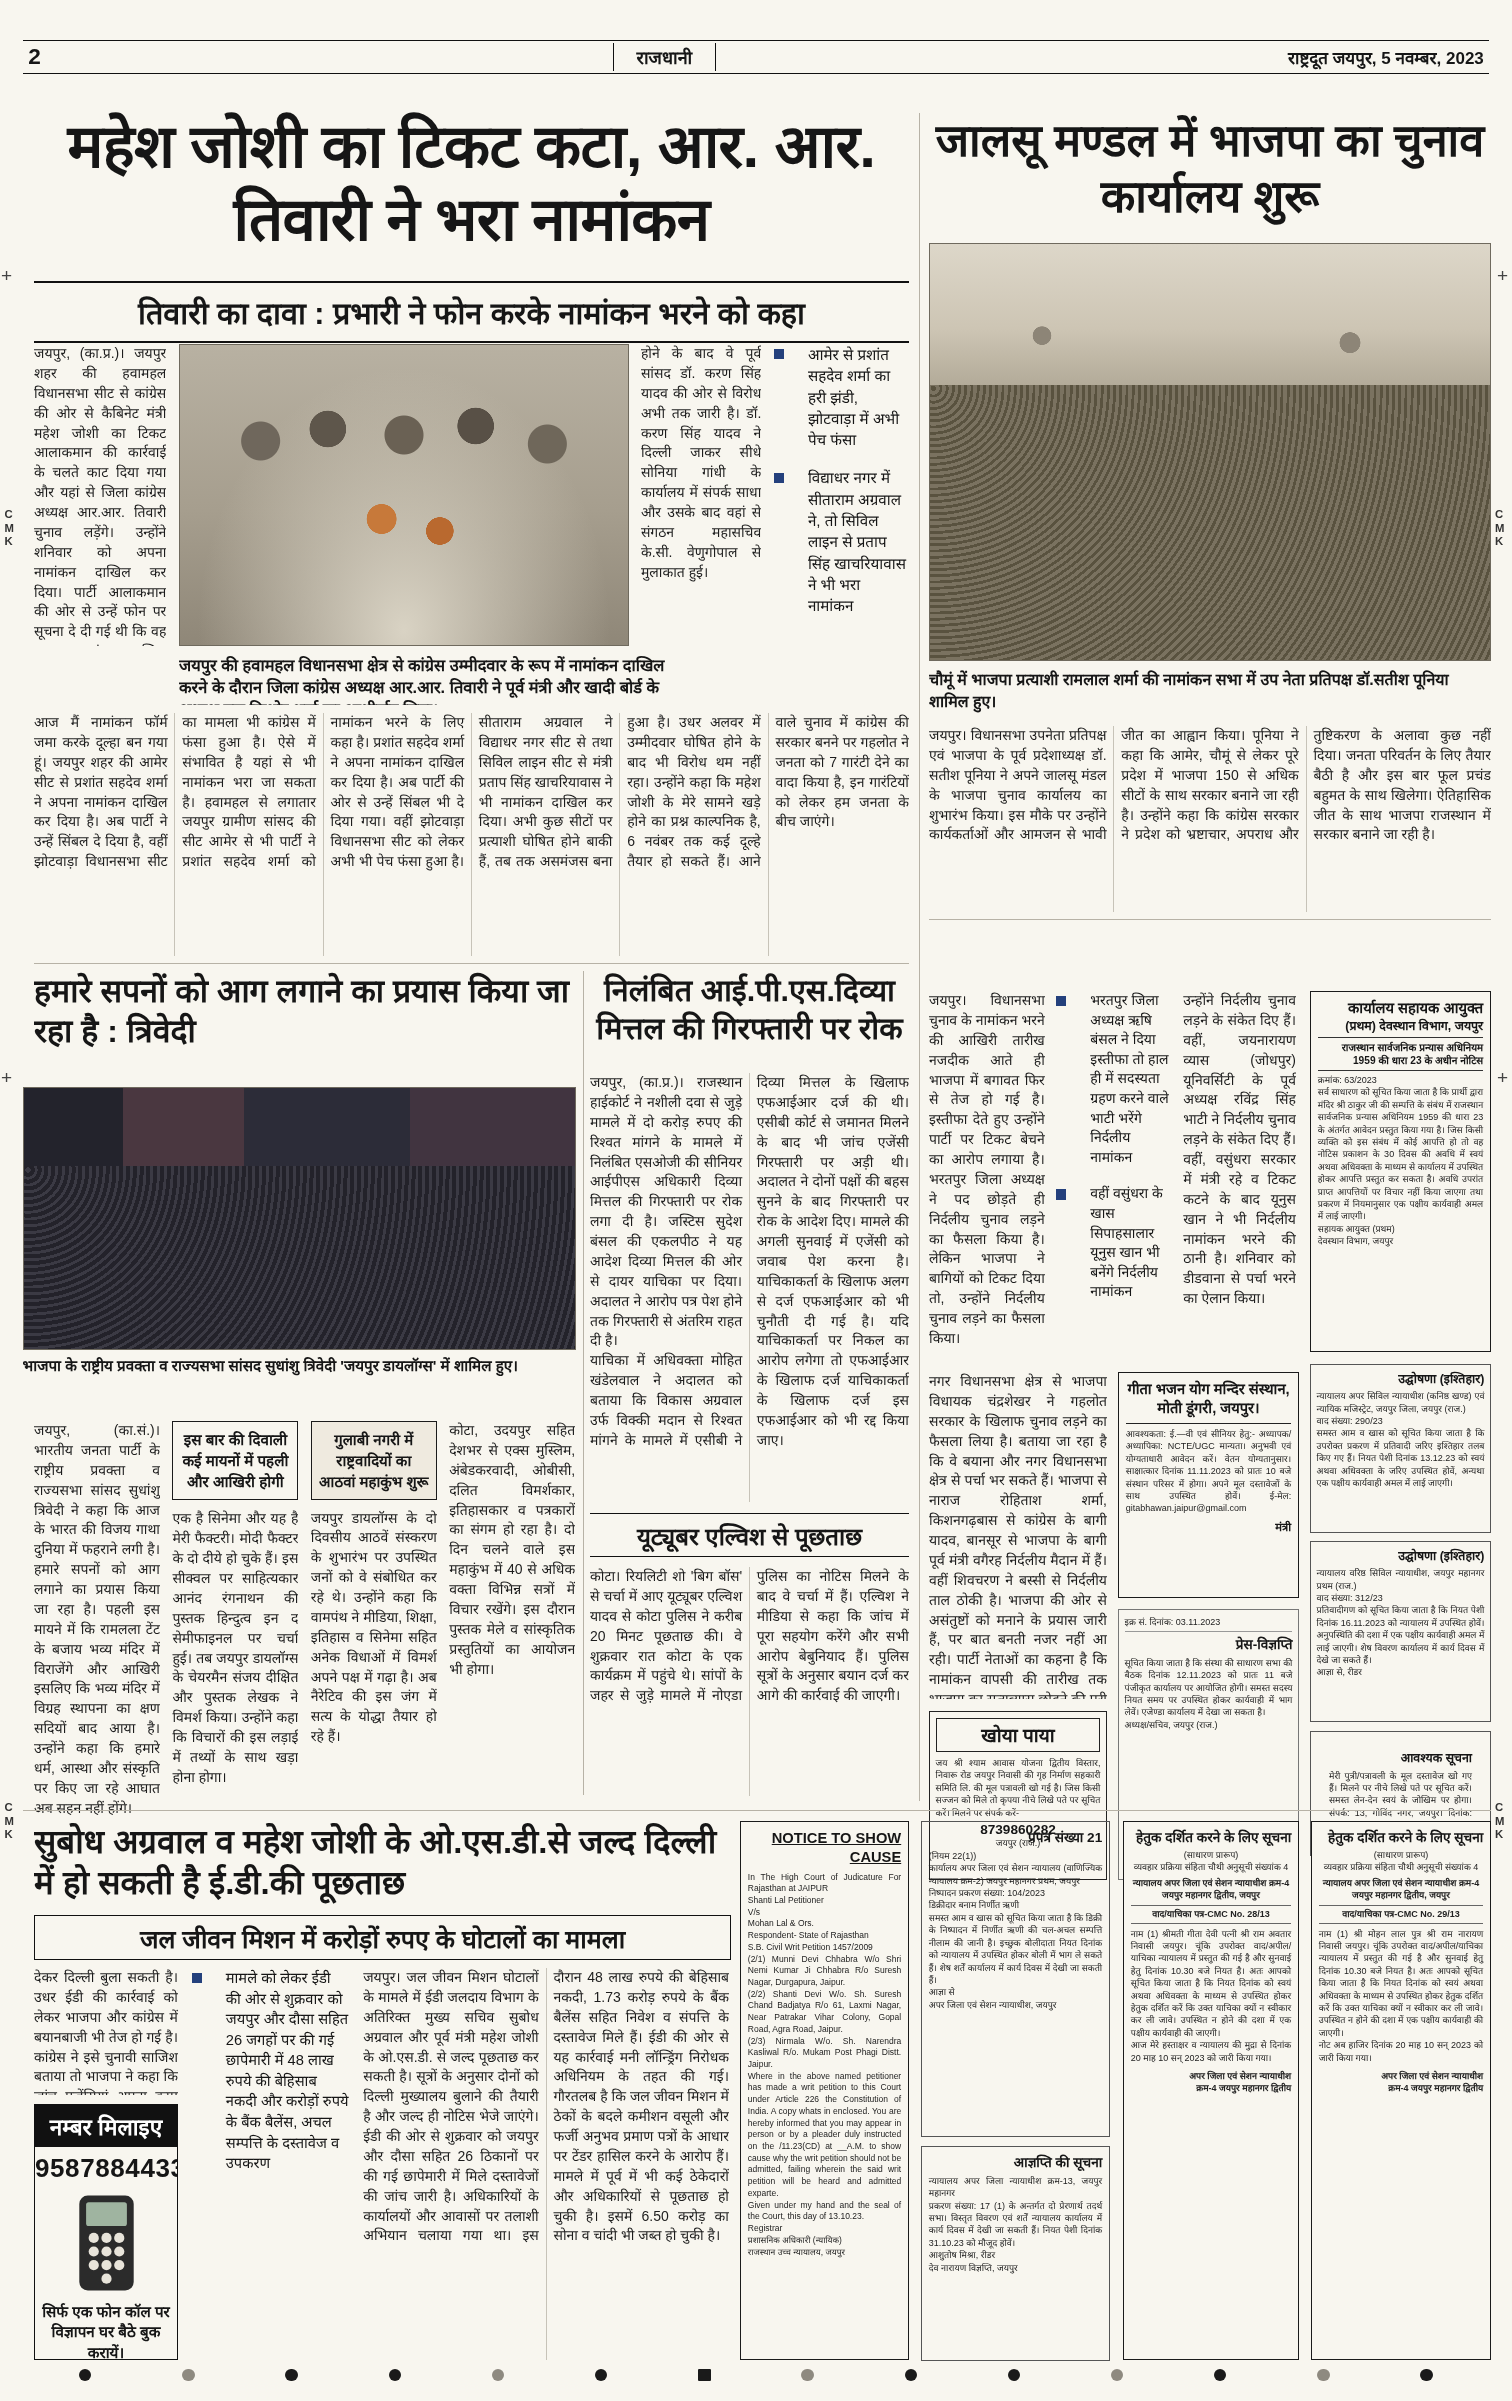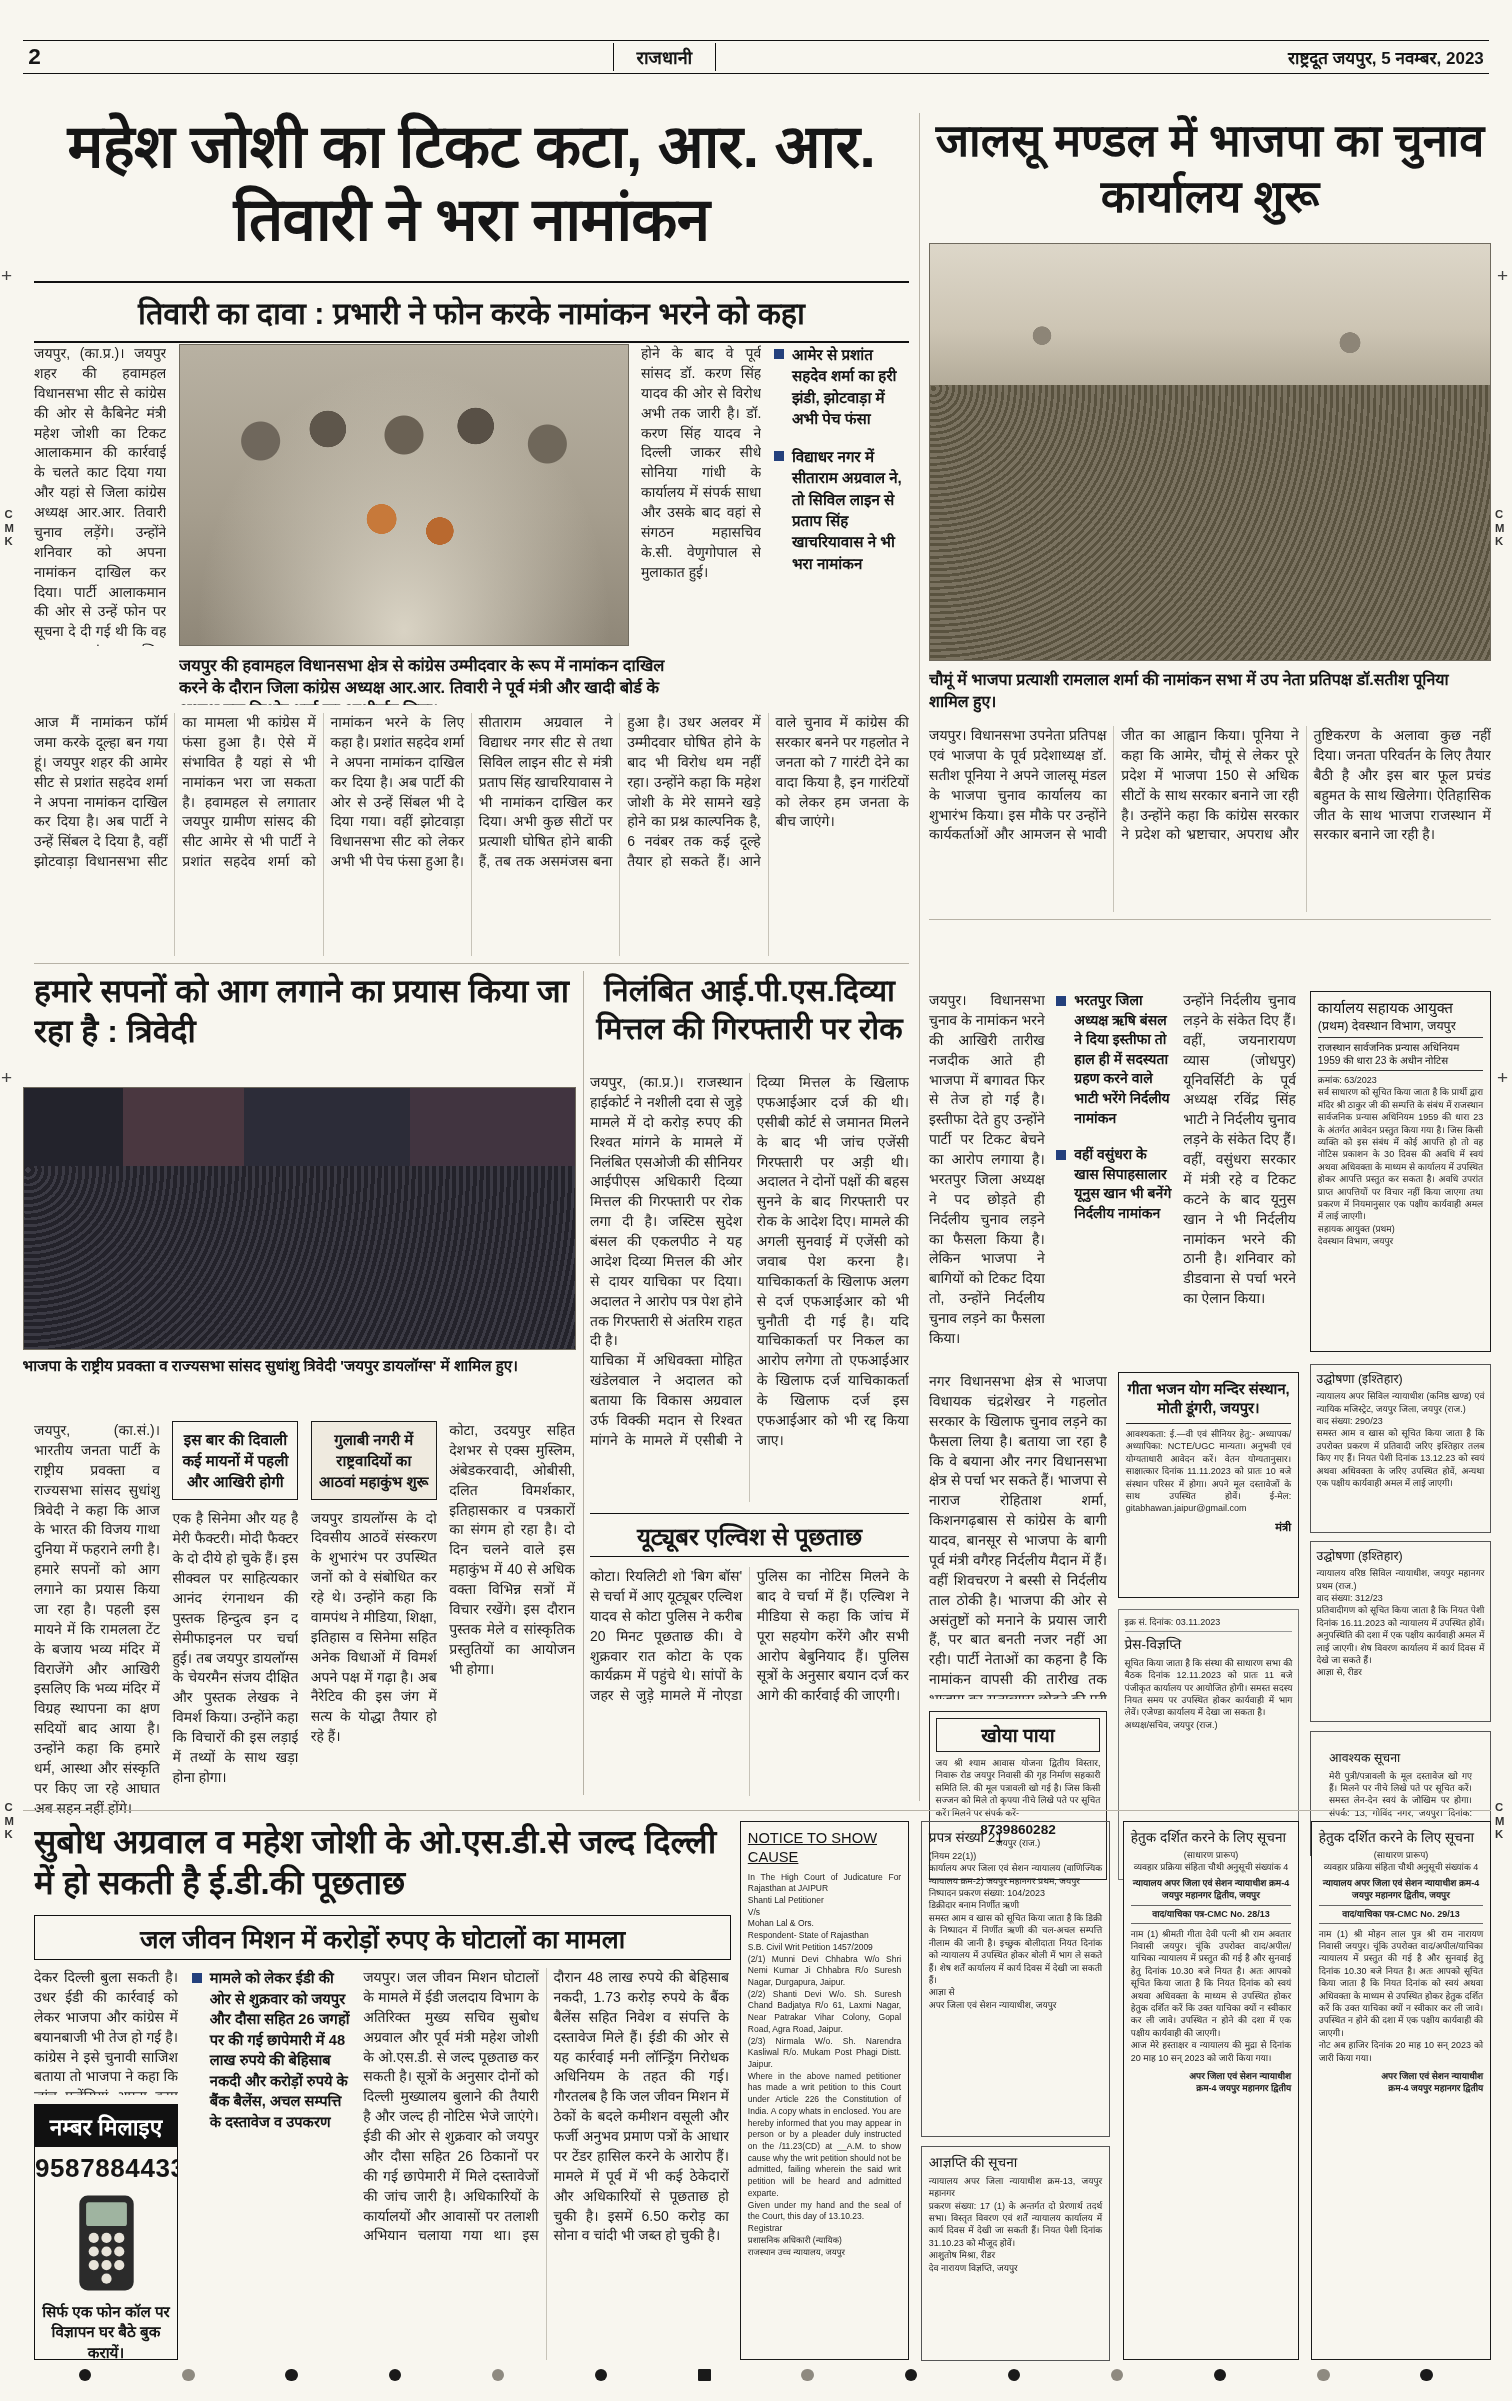--- a/index.html
+++ b/index.html
@@ -19,22 +19,22 @@
   .hl-md{font-size:37px;line-height:1.25;font-weight:800;}
   .hl-sm{font-size:32px;line-height:1.25;font-weight:800;}
   .claim-bar{border-top:2.8px solid #111;border-bottom:2.8px solid #111;padding:8px 0;font-size:30.5px;font-weight:800;text-align:center;}
   .body-sm{font-size:14px;line-height:1.42;color:#1d1d1d;}
   .body-xs{font-size:9px;line-height:1.38;color:#222;}
   .caption{font-size:16.4px;line-height:1.35;font-weight:bold;}
   .cols2{column-count:2;column-gap:14.7px;column-rule:0.6px solid #c7c3b8;}
   .cols3{column-count:3;column-gap:14.7px;column-rule:0.6px solid #c7c3b8;}
   .cols6{column-count:6;column-gap:14.7px;column-rule:0.6px solid #c7c3b8;}
   .notice-box{border:1.1px solid #1b1b1b;padding:6.8px;background:#f8f6ef;box-sizing:border-box;}
-  .notice-title{font-weight:normal;text-align:left;font-size:12.4px;line-height:1.3;}
-  .bullet-item{display:flex;gap:8px;font-weight:bold;font-size:15.2px;line-height:1.4;margin-bottom:17px;}
+  .notice-title{font-weight:bold;text-align:right;font-size:12.4px;line-height:1.3;}
+  .bullet-item{display:flex;gap:24px;font-weight:normal;font-size:15.2px;line-height:1.4;margin-bottom:17px;}
   .bullet-sq{flex:0 0 10.2px;width:10.2px;height:10.2px;background:#24407c;margin-top:5.1px;}
   .photo{border:0.6px solid #6f6a5e;box-sizing:border-box;}
   .rule-v{position:absolute;width:0.6px;background:#b7b2a6;}
   .rule-h{position:absolute;height:0.6px;background:#b7b2a6;}
   .cmk{position:absolute;font-size:11.3px;font-weight:bold;color:#333;line-height:1.2;}
   .regmark{position:absolute;font-size:19px;color:#444;}
   .footer-dots{position:absolute;left:79px;right:79px;top:2369px;display:flex;justify-content:space-between;align-items:center;}
   .dot{width:12.4px;height:12.4px;border-radius:50%;background:#1a1a1a;}
   .dot.gray{background:#8e8a80;}
   .dot.sq{border-radius:1.1px;}

